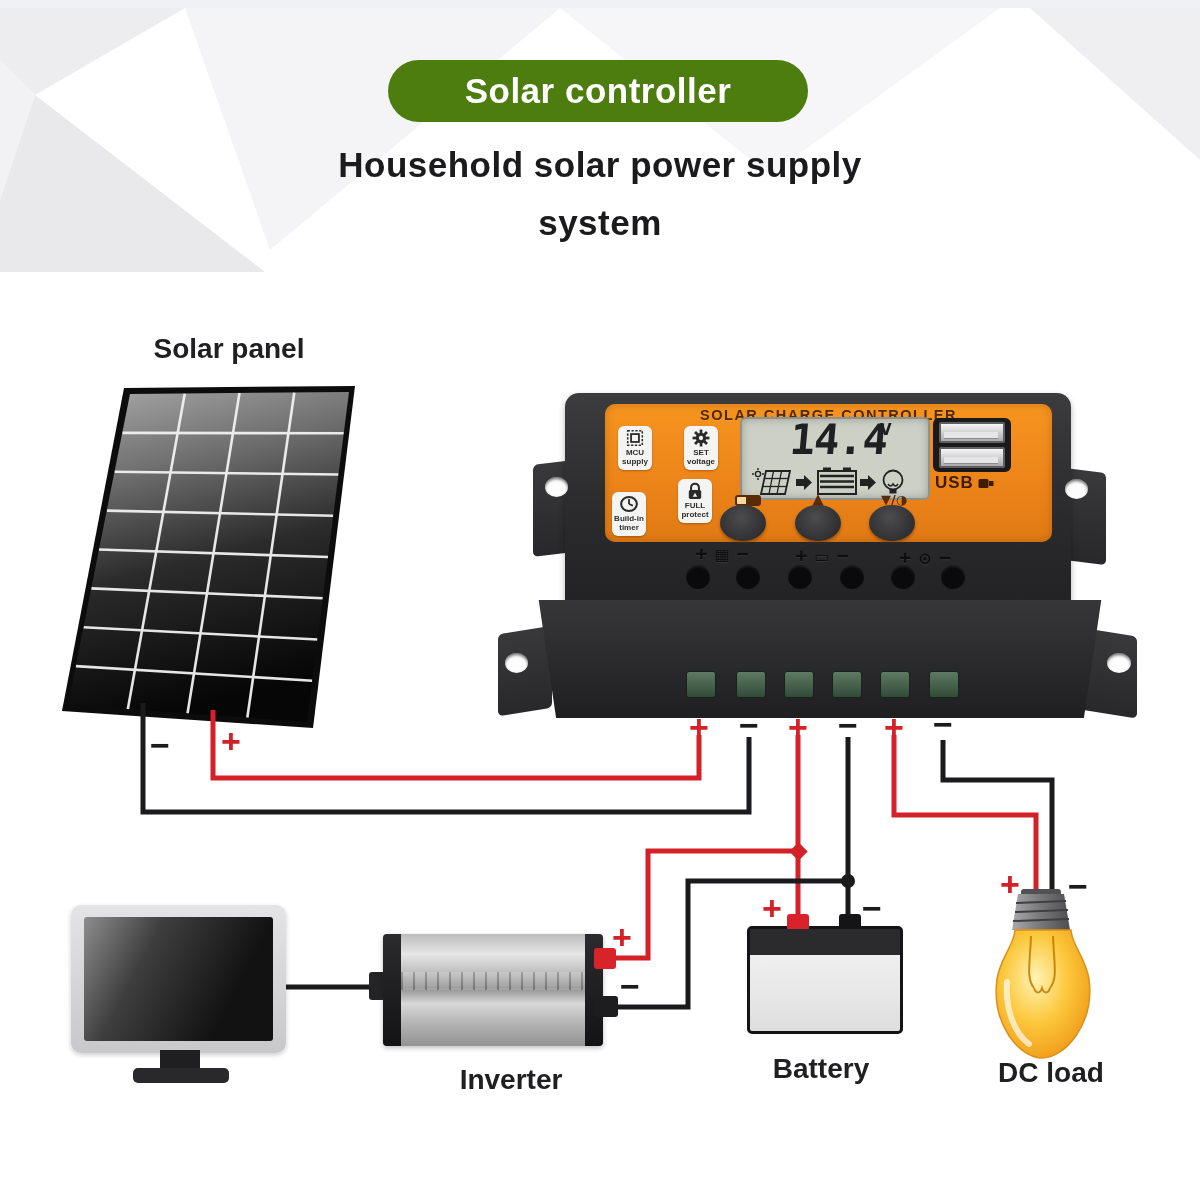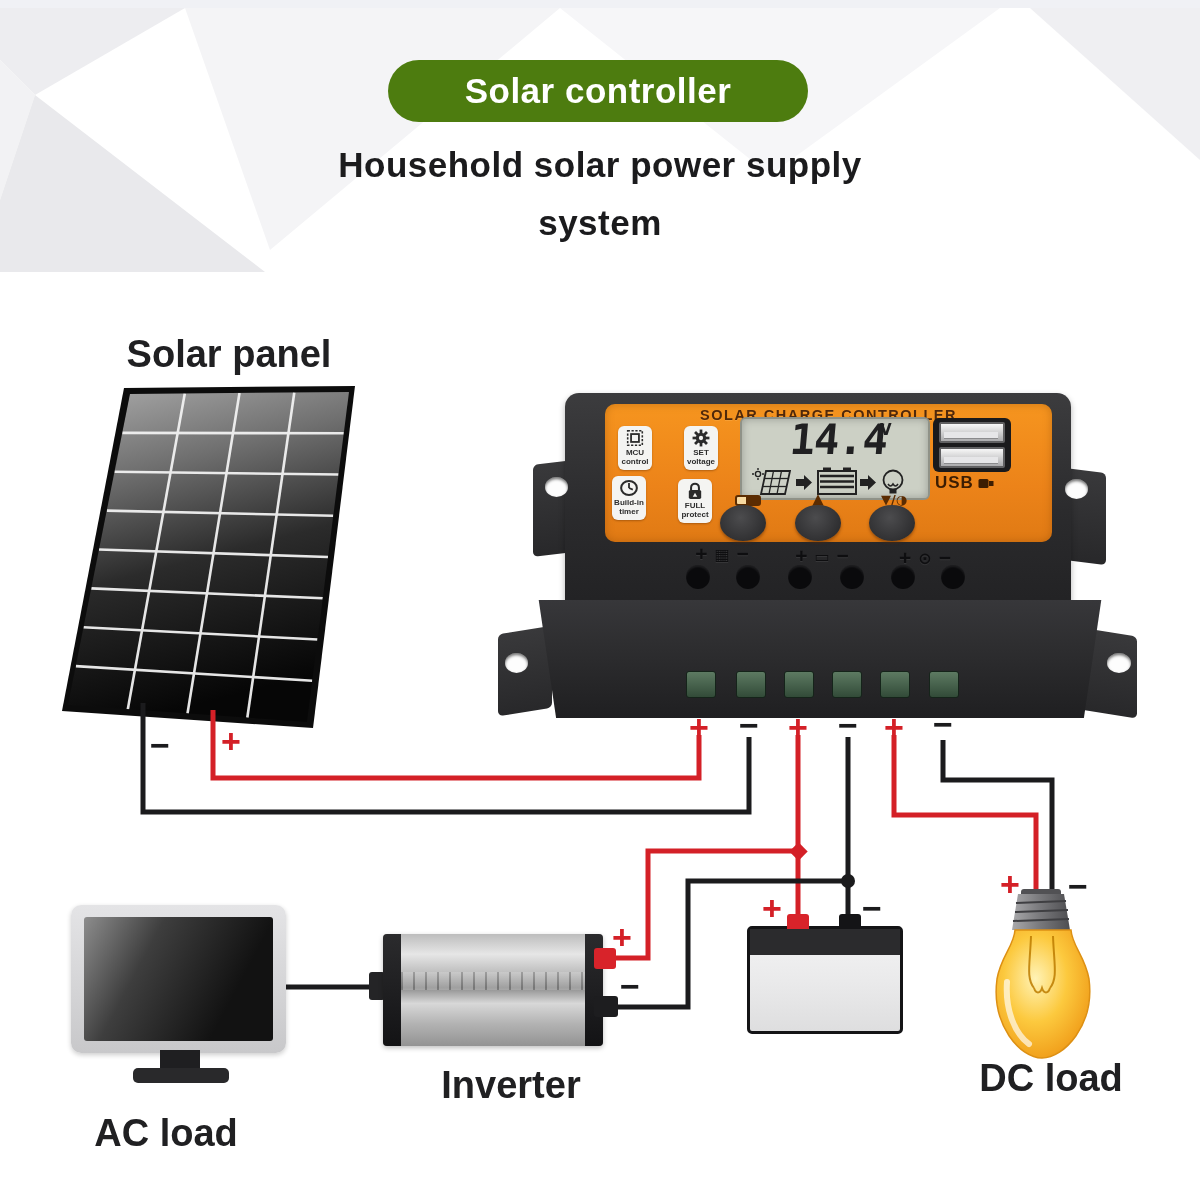--- a/index.html
+++ b/index.html
@@ -3,21 +3,21 @@
 <meta charset="utf-8">
 <style>
   html,body{margin:0;padding:0;background:#fff;font-family:"Liberation Sans",sans-serif;}
   #canvas{position:relative;width:1200px;height:1200px;background:#ffffff;overflow:hidden;}
   .abs{position:absolute;}
   .badge{position:absolute;left:388px;top:60px;width:420px;height:62px;background:#4d7c0f;border-radius:31px;
          display:flex;align-items:center;justify-content:center;}
   .badge span{color:#fff;font-size:35px;font-weight:bold;letter-spacing:.5px;}
   .heading{position:absolute;left:0;top:136px;width:1200px;text-align:center;color:#1b1b1d;
            font-size:35px;font-weight:bold;line-height:58px;letter-spacing:.5px;}
-  .dev-label{position:absolute;color:#202022;font-size:38px;font-weight:bold;text-align:center;}
+  .dev-label{position:absolute;color:#202022;font-size:28px;font-weight:bold;text-align:center;}
   
   .mark{position:absolute;font-size:34px;font-weight:bold;transform:translate(-50%,-50%);line-height:1;}
   .m-red{color:#d42027;} .m-blk{color:#1b1b1d;}
   
   #controller{position:absolute;left:497px;top:388px;width:648px;height:336px;}
   .ear{position:absolute;background:linear-gradient(180deg,#39393b,#28282a);border-radius:5px;}
   .screw{position:absolute;background:#fdfdfd;border-radius:50%;box-shadow:inset 0 2px 3px rgba(0,0,0,.55);}
   .body-top{position:absolute;left:68px;top:5px;width:506px;height:215px;border-radius:14px 14px 6px 6px;
             background:linear-gradient(180deg,#3c3c3e 0%,#2b2b2d 55%,#222224 100%);box-shadow:0 3px 6px rgba(0,0,0,.3);}
   .body-bot{position:absolute;left:33px;top:212px;width:580px;height:118px;
@@ -162,37 +162,37 @@
 
     <div class="plate">
       <div class="ctrl-title">SOLAR CHARGE CONTROLLER</div>
 
       <div class="tile" style="left:13px;top:22px;">
         <svg width="18" height="18" viewBox="0 0 16 16">
           <rect x="1.5" y="1.5" width="13" height="13" fill="none" stroke="#2b2b2b" stroke-width="1.4" stroke-dasharray="2 1.4"></rect>
           <rect x="4.5" y="4.5" width="7" height="7" fill="none" stroke="#2b2b2b" stroke-width="1.6"></rect>
         </svg>
         <div class="tlab"><span>MCU</span><br>
-        <span>control</span></div>
+        <span>supply</span></div>
       </div>
       <div class="tile" style="left:79px;top:22px;">
         <svg width="18" height="18" viewBox="0 0 16 16">
           <g fill="#2b2b2b">
               <rect x="6.8" y="0.5" width="2.4" height="15"></rect>
               <rect x="0.5" y="6.8" width="15" height="2.4"></rect>
           <rect x="6.8" y="0.5" width="2.4" height="15" transform="rotate(45 8 8)"></rect>
           <rect x="6.8" y="0.5" width="2.4" height="15" transform="rotate(-45 8 8)"></rect>
             </g>
           <circle cx="8" cy="8" r="4.6" fill="#2b2b2b"></circle>
             <circle cx="8" cy="8" r="1.9" fill="#f4f4f2"></circle>
         </svg>
         <div class="tlab"><span>SET</span><br>
         <span>voltage</span></div>
       </div>
-      <div class="tile" style="left:7px;top:72px;">
+      <div class="tile" style="left:7px;top:88px;">
         <svg width="18" height="18" viewBox="0 0 16 16">
           <ellipse cx="8" cy="8" rx="7" ry="6.2" fill="none" stroke="#2b2b2b" stroke-width="1.8"></ellipse>
           <line x1="8" y1="8" x2="8" y2="3.6" stroke="#2b2b2b" stroke-width="1.6"></line>
           <line x1="8" y1="8" x2="11.4" y2="9.4" stroke="#2b2b2b" stroke-width="1.6"></line>
         </svg>
         <div class="tlab"><span>Build-in</span><br>
         <span>timer</span></div>
       </div>
       <div class="tile" style="left:73px;top:75px;">
         <svg width="18" height="18" viewBox="0 0 16 16">
@@ -331,22 +331,22 @@
       </g>
     <path d="M30,48 C29,64 16,74 12,97 C6,143 35,176 57,176 C79,176 110,143 104,97 C100,74 87,64 86,48 Z" fill="url(#bulbGrad)" stroke="#dd9013" stroke-width="1.5"></path>
     <g fill="none" stroke="#bd7c00" stroke-width="2" opacity="0.85">
       <path d="M46,54 C45,82 41,96 49,106"></path>
         <path d="M68,54 C69,82 73,96 65,106"></path>
       <path d="M49,106 C51,112 55,112 57,106 C59,112 63,112 65,106"></path>
     </g>
     <path d="M22,100 C20,128 30,152 44,162" fill="none" stroke="rgba(255,255,255,0.65)" stroke-width="6" stroke-linecap="round"></path>
   </svg>
 
-  <div class="dev-label" style="left:60px;top:1112px;width:212px;">AC load</div>
   <div class="dev-label" style="left:401px;top:1064px;width:220px;">Inverter</div>
+  <div class="dev-label" style="left:711px;top:1053px;width:220px;">Battery</div>
   <div class="dev-label" style="left:941px;top:1057px;width:220px;">DC load</div>
 
   <span class="mark m-blk" style="left:160px;top:745px;">−</span>
   <span class="mark m-red" style="left:231px;top:741px;">+</span>
   <span class="mark m-red" style="left:699px;top:727px;">+</span>
   <span class="mark m-blk" style="left:749px;top:725px;">−</span>
   <span class="mark m-red" style="left:798px;top:727px;">+</span>
   <span class="mark m-blk" style="left:848px;top:725px;">−</span>
   <span class="mark m-red" style="left:894px;top:727px;">+</span>
   <span class="mark m-blk" style="left:943px;top:724px;">−</span>

